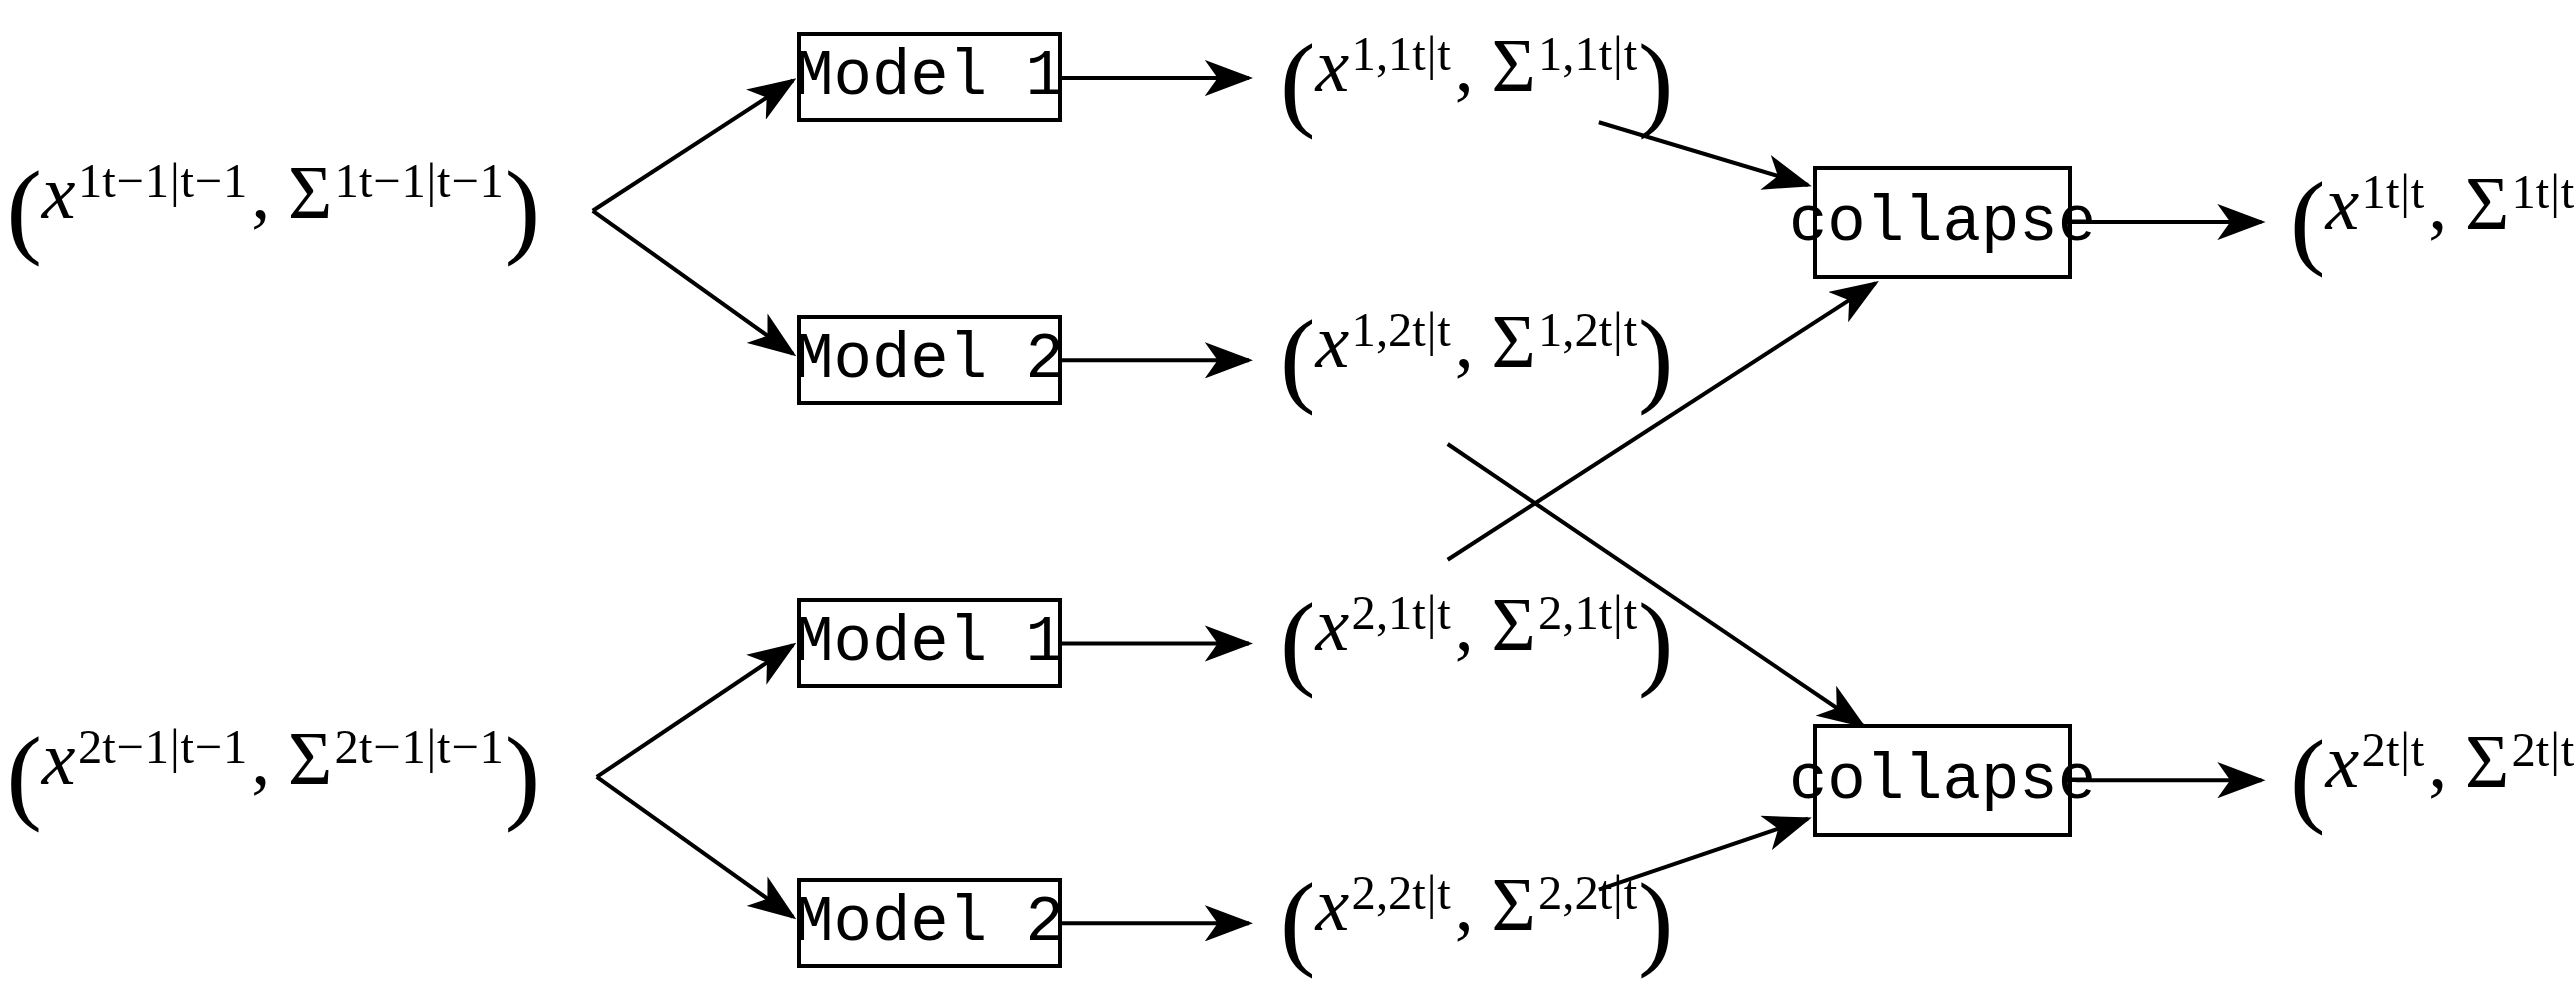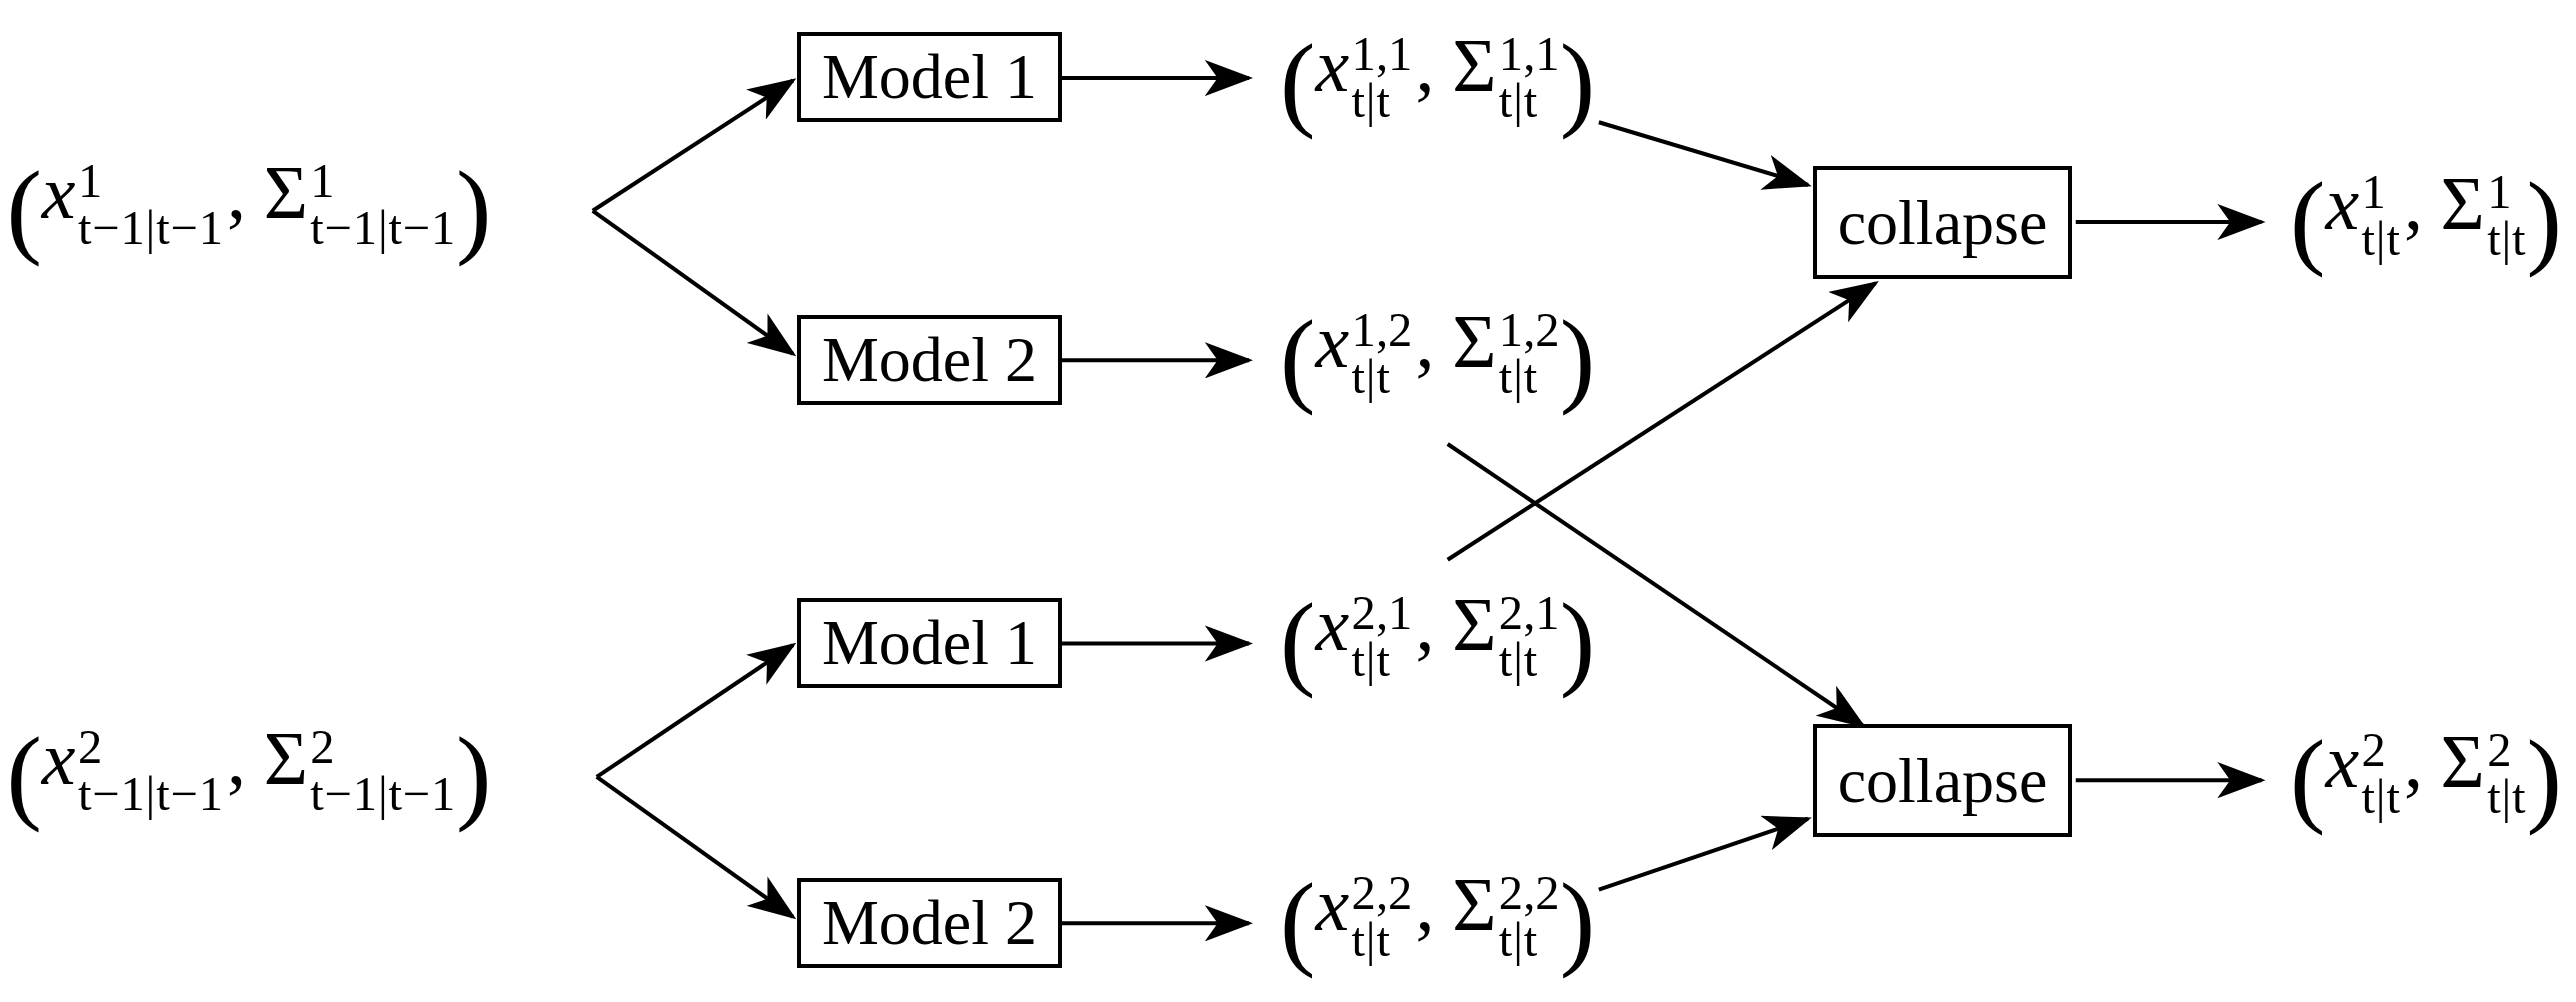--- a/index.html
+++ b/index.html
@@ -24,36 +24,37 @@
   .node {
     position: absolute;
     border: 4px solid var(--ink, #000000);
     background: var(--paper, #ffffff);
     display: flex;
     align-items: center;
     justify-content: center;
     font-size: 64px;
     line-height: 1;
     white-space: nowrap;
+    font-family: Liberation Mono, monospace;
   }
 
   
   .math {
     position: absolute;
     transform: translateY(-53%);
     font-size: 76px;
     line-height: 1;
     white-space: nowrap;
   }
   .paren { font-size: 1.4em; vertical-align: -0.25em; }
   .it    { font-style: italic; }
   .sigma { font-style: normal; }
   .ss {
     display: inline-flex;
-    flex-direction: column;
+    flex-direction: row;
     align-items: flex-start;
     font-size: 0.64em;
     line-height: 0.95;
     row-gap: 1px;
     vertical-align: 21px;
     margin-left: 2.4px;
   }
   .ss .sub { letter-spacing: 0.8px; }
   .comma { margin: 0 17.7px 0 3.2px; }
 </style>

